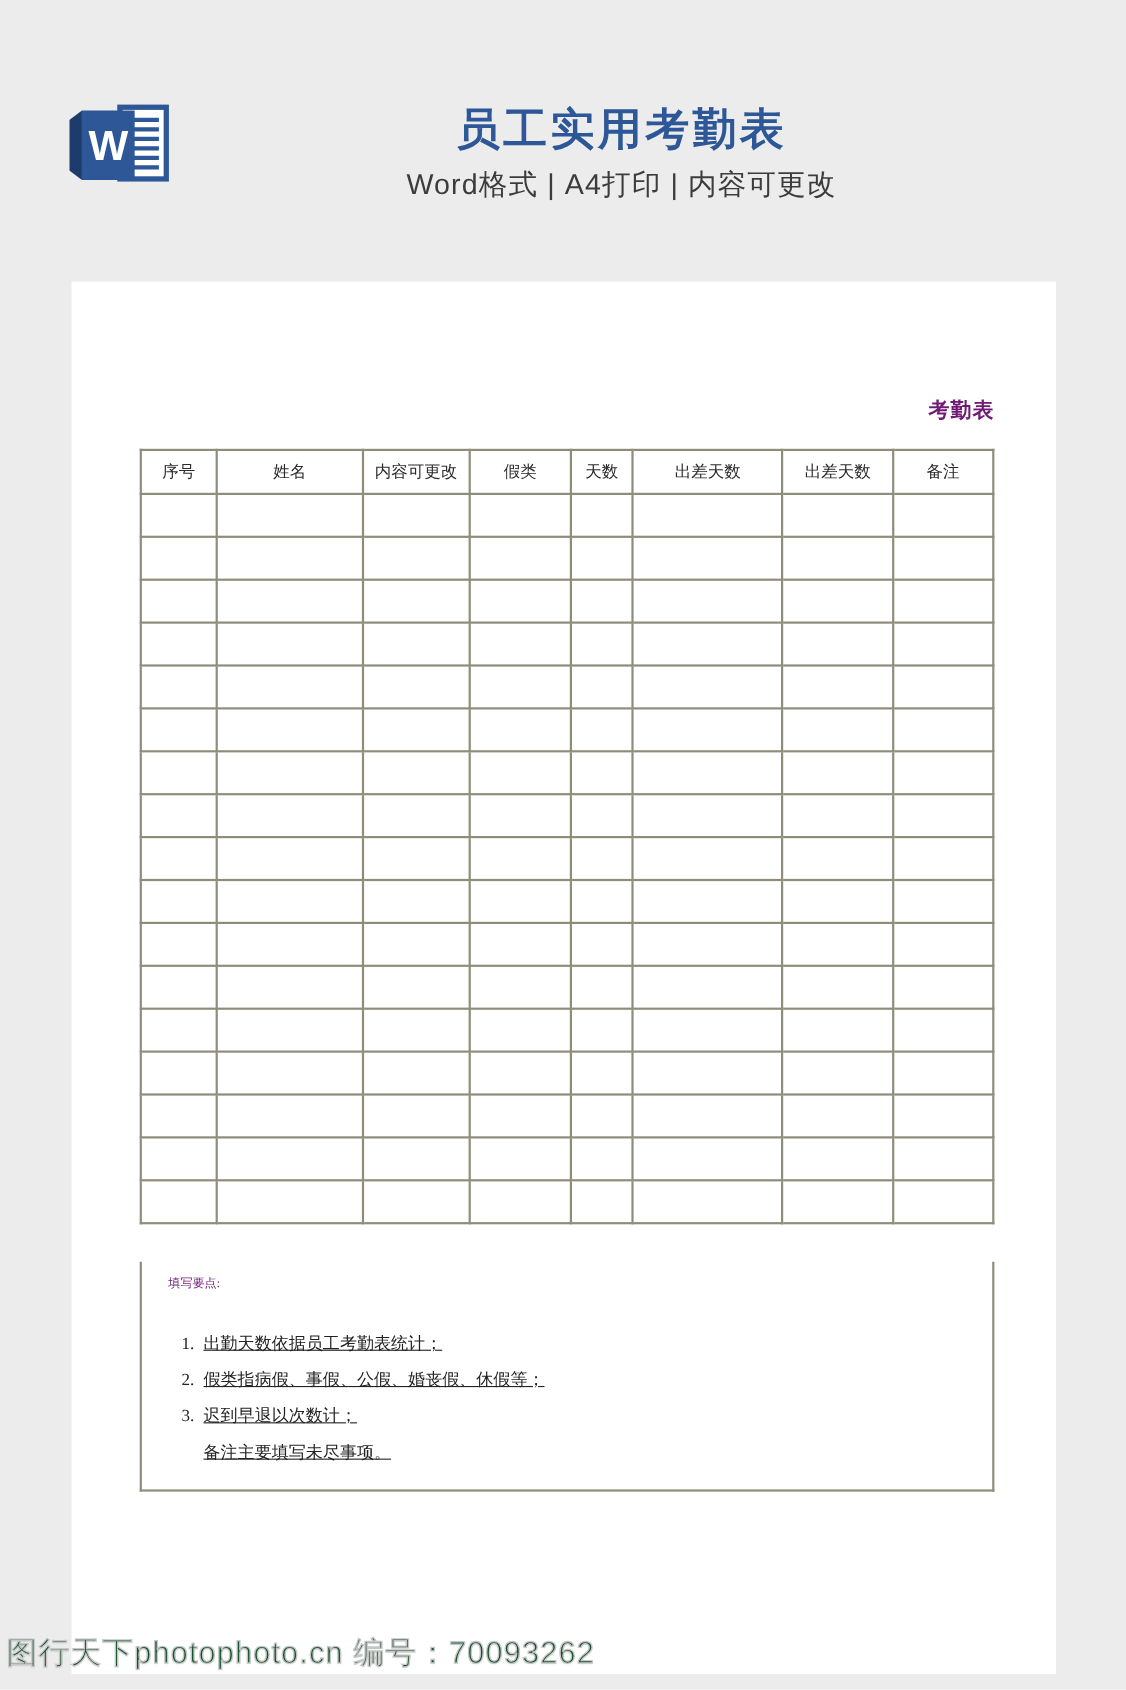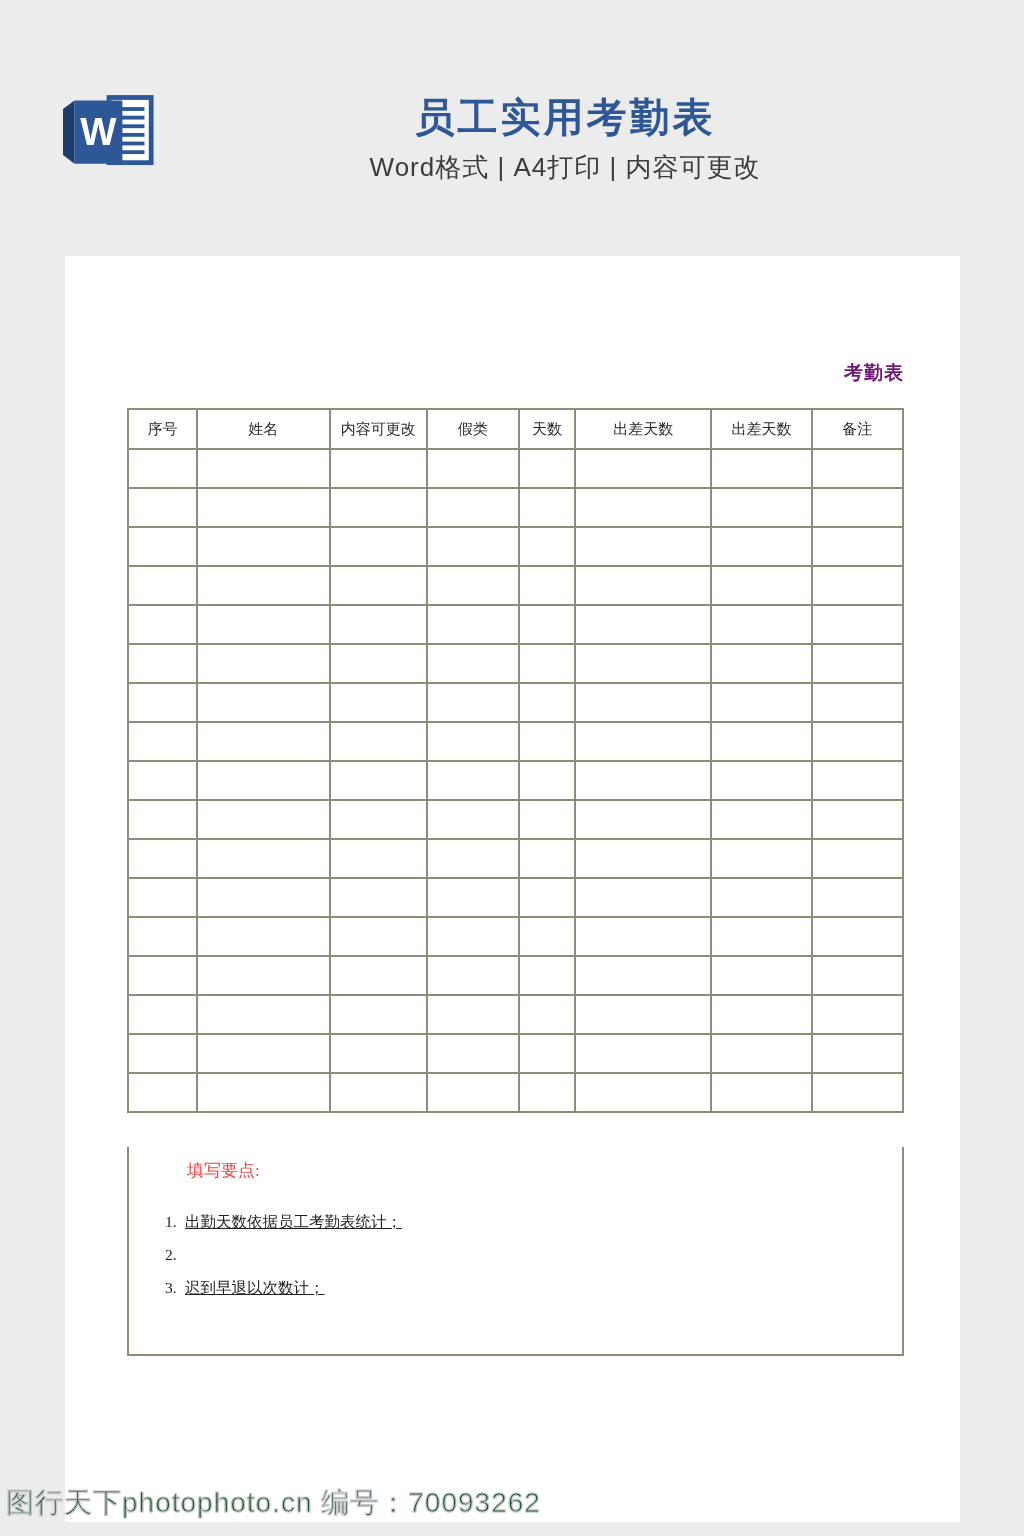--- a/index.html
+++ b/index.html
@@ -54,21 +54,21 @@
   .att-table tbody tr { height:39px; }
 
   .notes-box {
     position:absolute; left:62px; top:891px; width:777px; height:209px;
     border:2px solid #8f8d7a; border-top:none;
     margin-top:0;
   }
   
   .notes-heading {
     position:absolute; left:24px; top:12px;
-    font-size:17px; color:#ef4444;margin-left:34px;
+    font-size:11px; color:#701a75;
   }
   .notes-list { position:absolute; left:0; top:58px; width:100%; }
   .notes-item {
     position:relative; height:33px; line-height:33px;
     font-size:15.5px; color:#222;
   }
   .notes-item .marker { position:absolute; left:36px; }
   .notes-item .note-text { position:absolute; left:56px;text-decoration:underline; }
 
   
@@ -311,22 +311,27 @@
 
   <div class="notes-box">
     <div class="notes-heading">填写要点:</div>
     <div class="notes-list">
         <div class="notes-item">
           <span class="marker">1.</span>
           <span class="note-text">出勤天数依据员工考勤表统计；</span>
         </div>
         <div class="notes-item">
           <span class="marker">2.</span>
+          <span class="note-text">假类指病假、事假、公假、婚丧假、休假等；</span>
         </div>
         <div class="notes-item">
           <span class="marker">3.</span>
           <span class="note-text">迟到早退以次数计；</span>
         </div>
+        <div class="notes-item">
+          <span class="marker"></span>
+          <span class="note-text">备注主要填写未尽事项。</span>
+        </div>
       </div>
   </div>
 </div>
 
 <div class="watermark">图行天下photophoto.cn 编号：70093262</div>
 
 </body></html>

